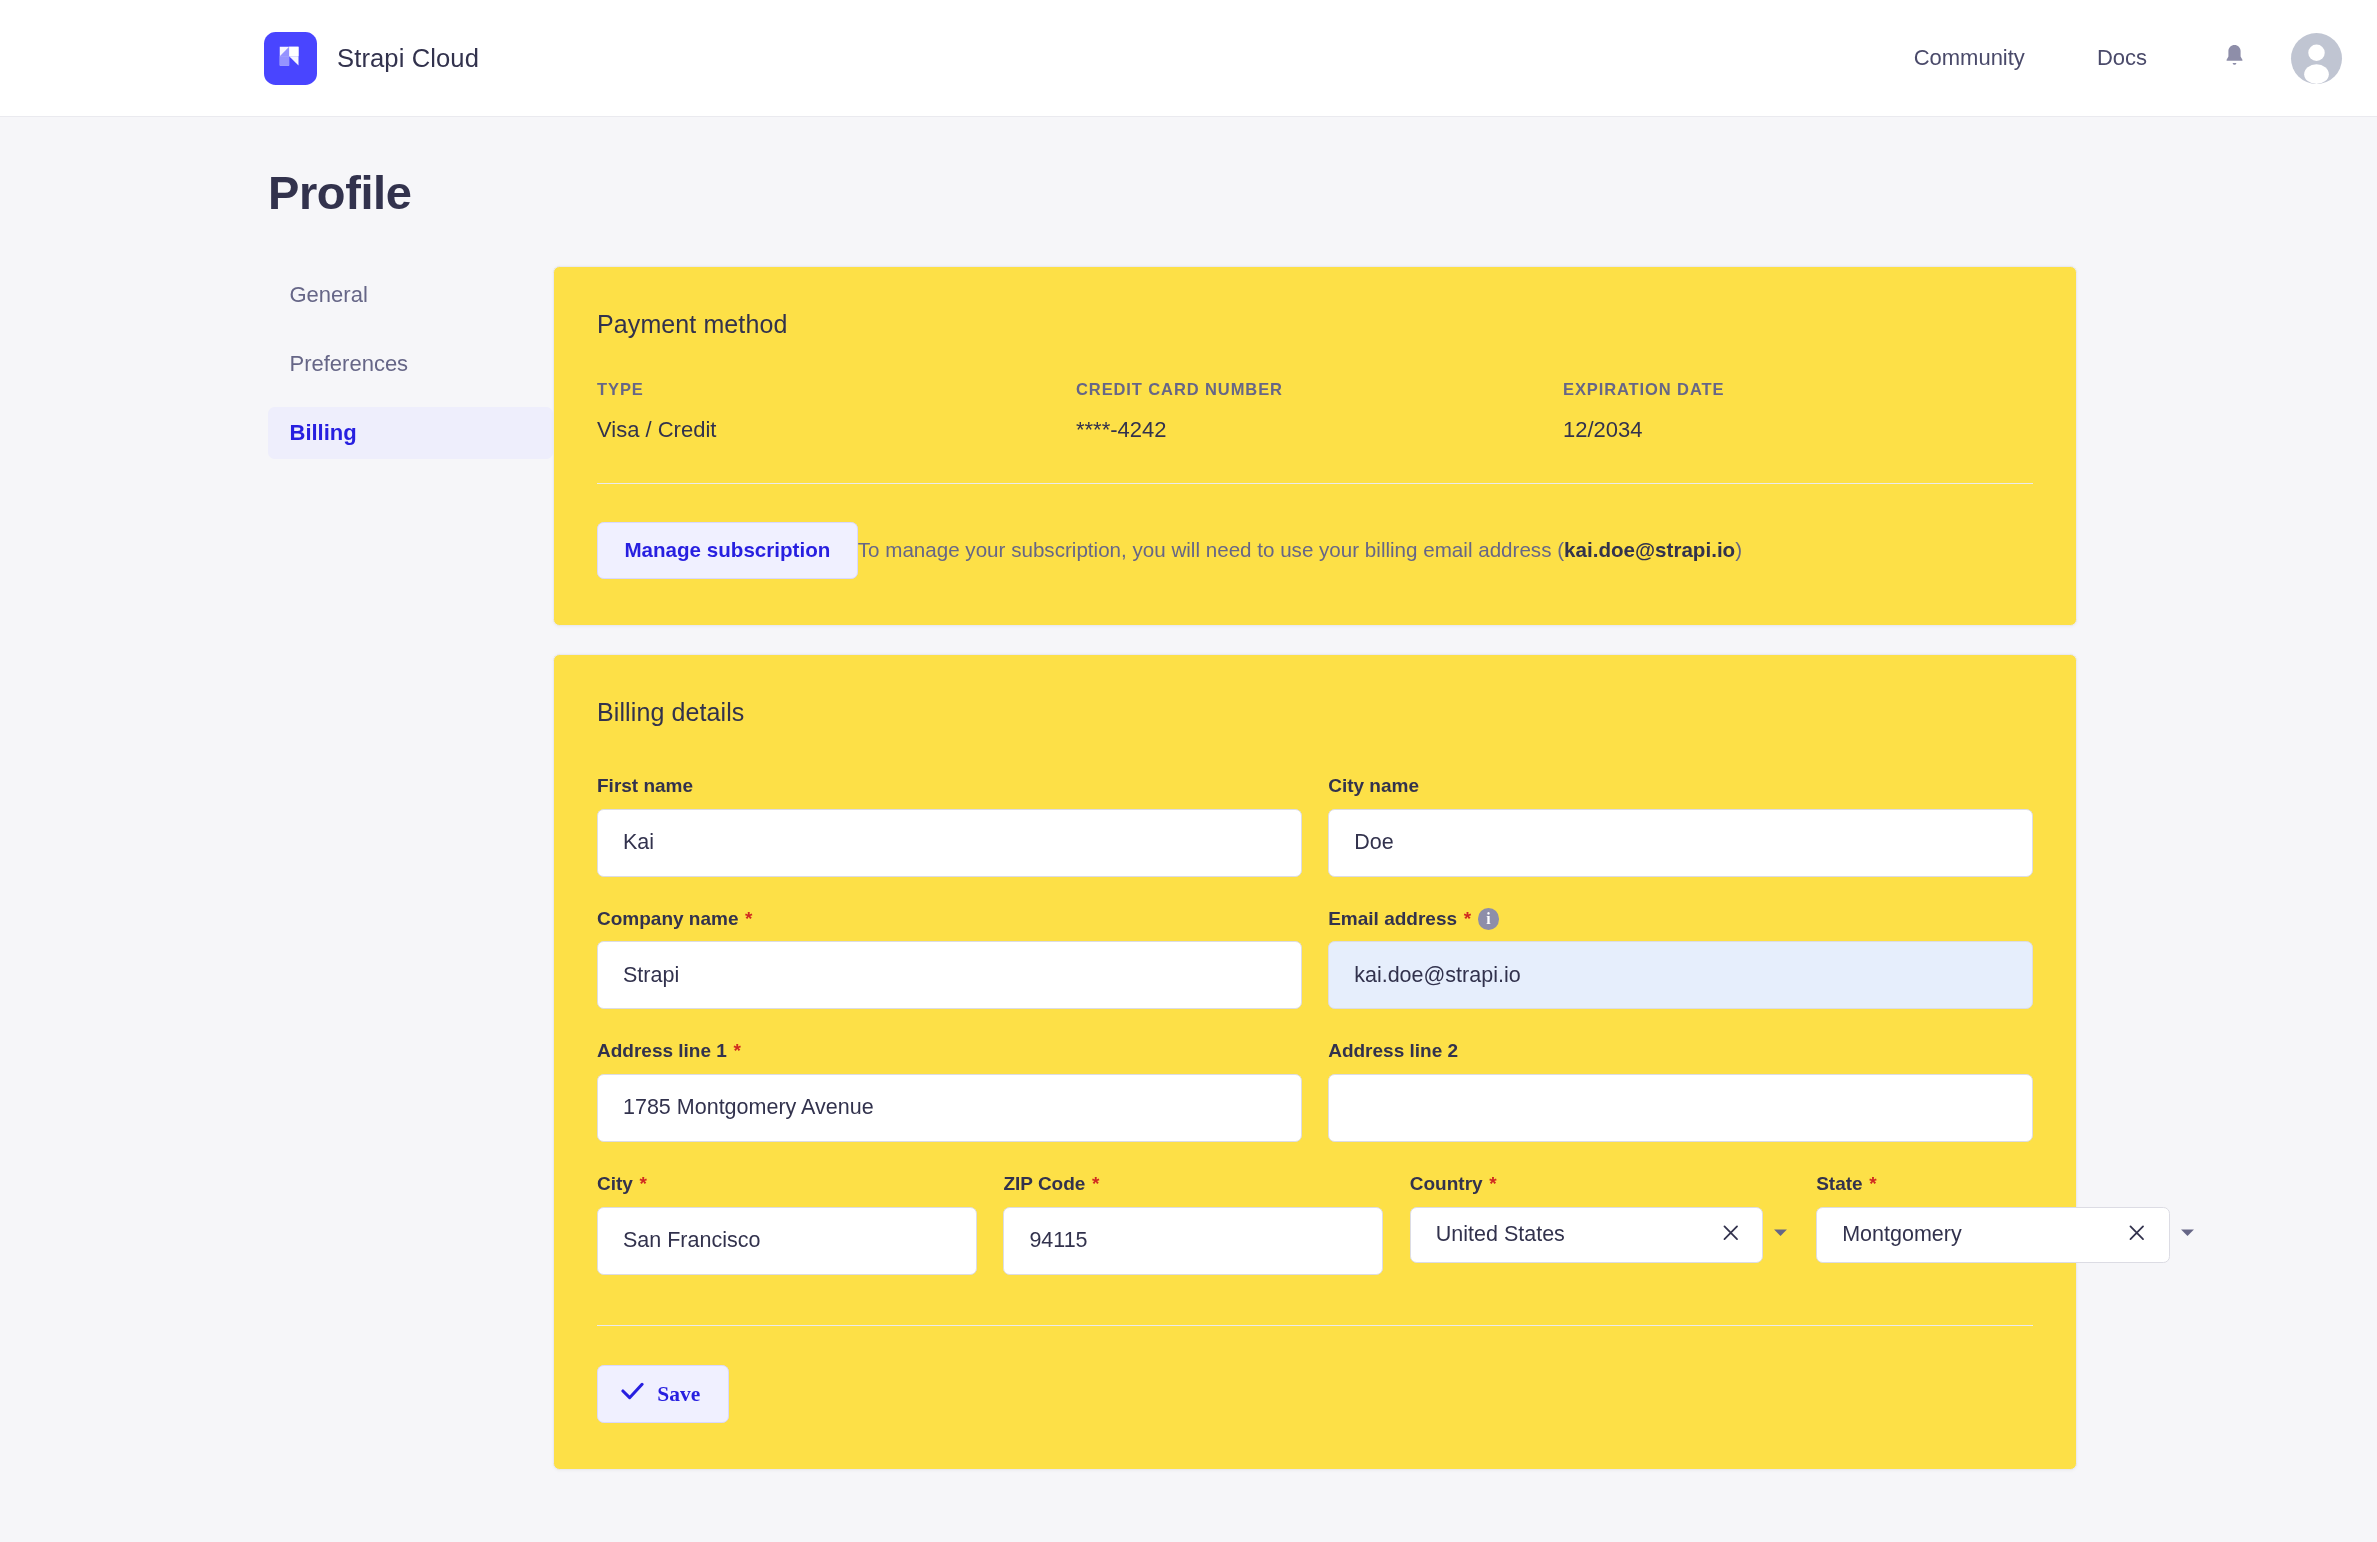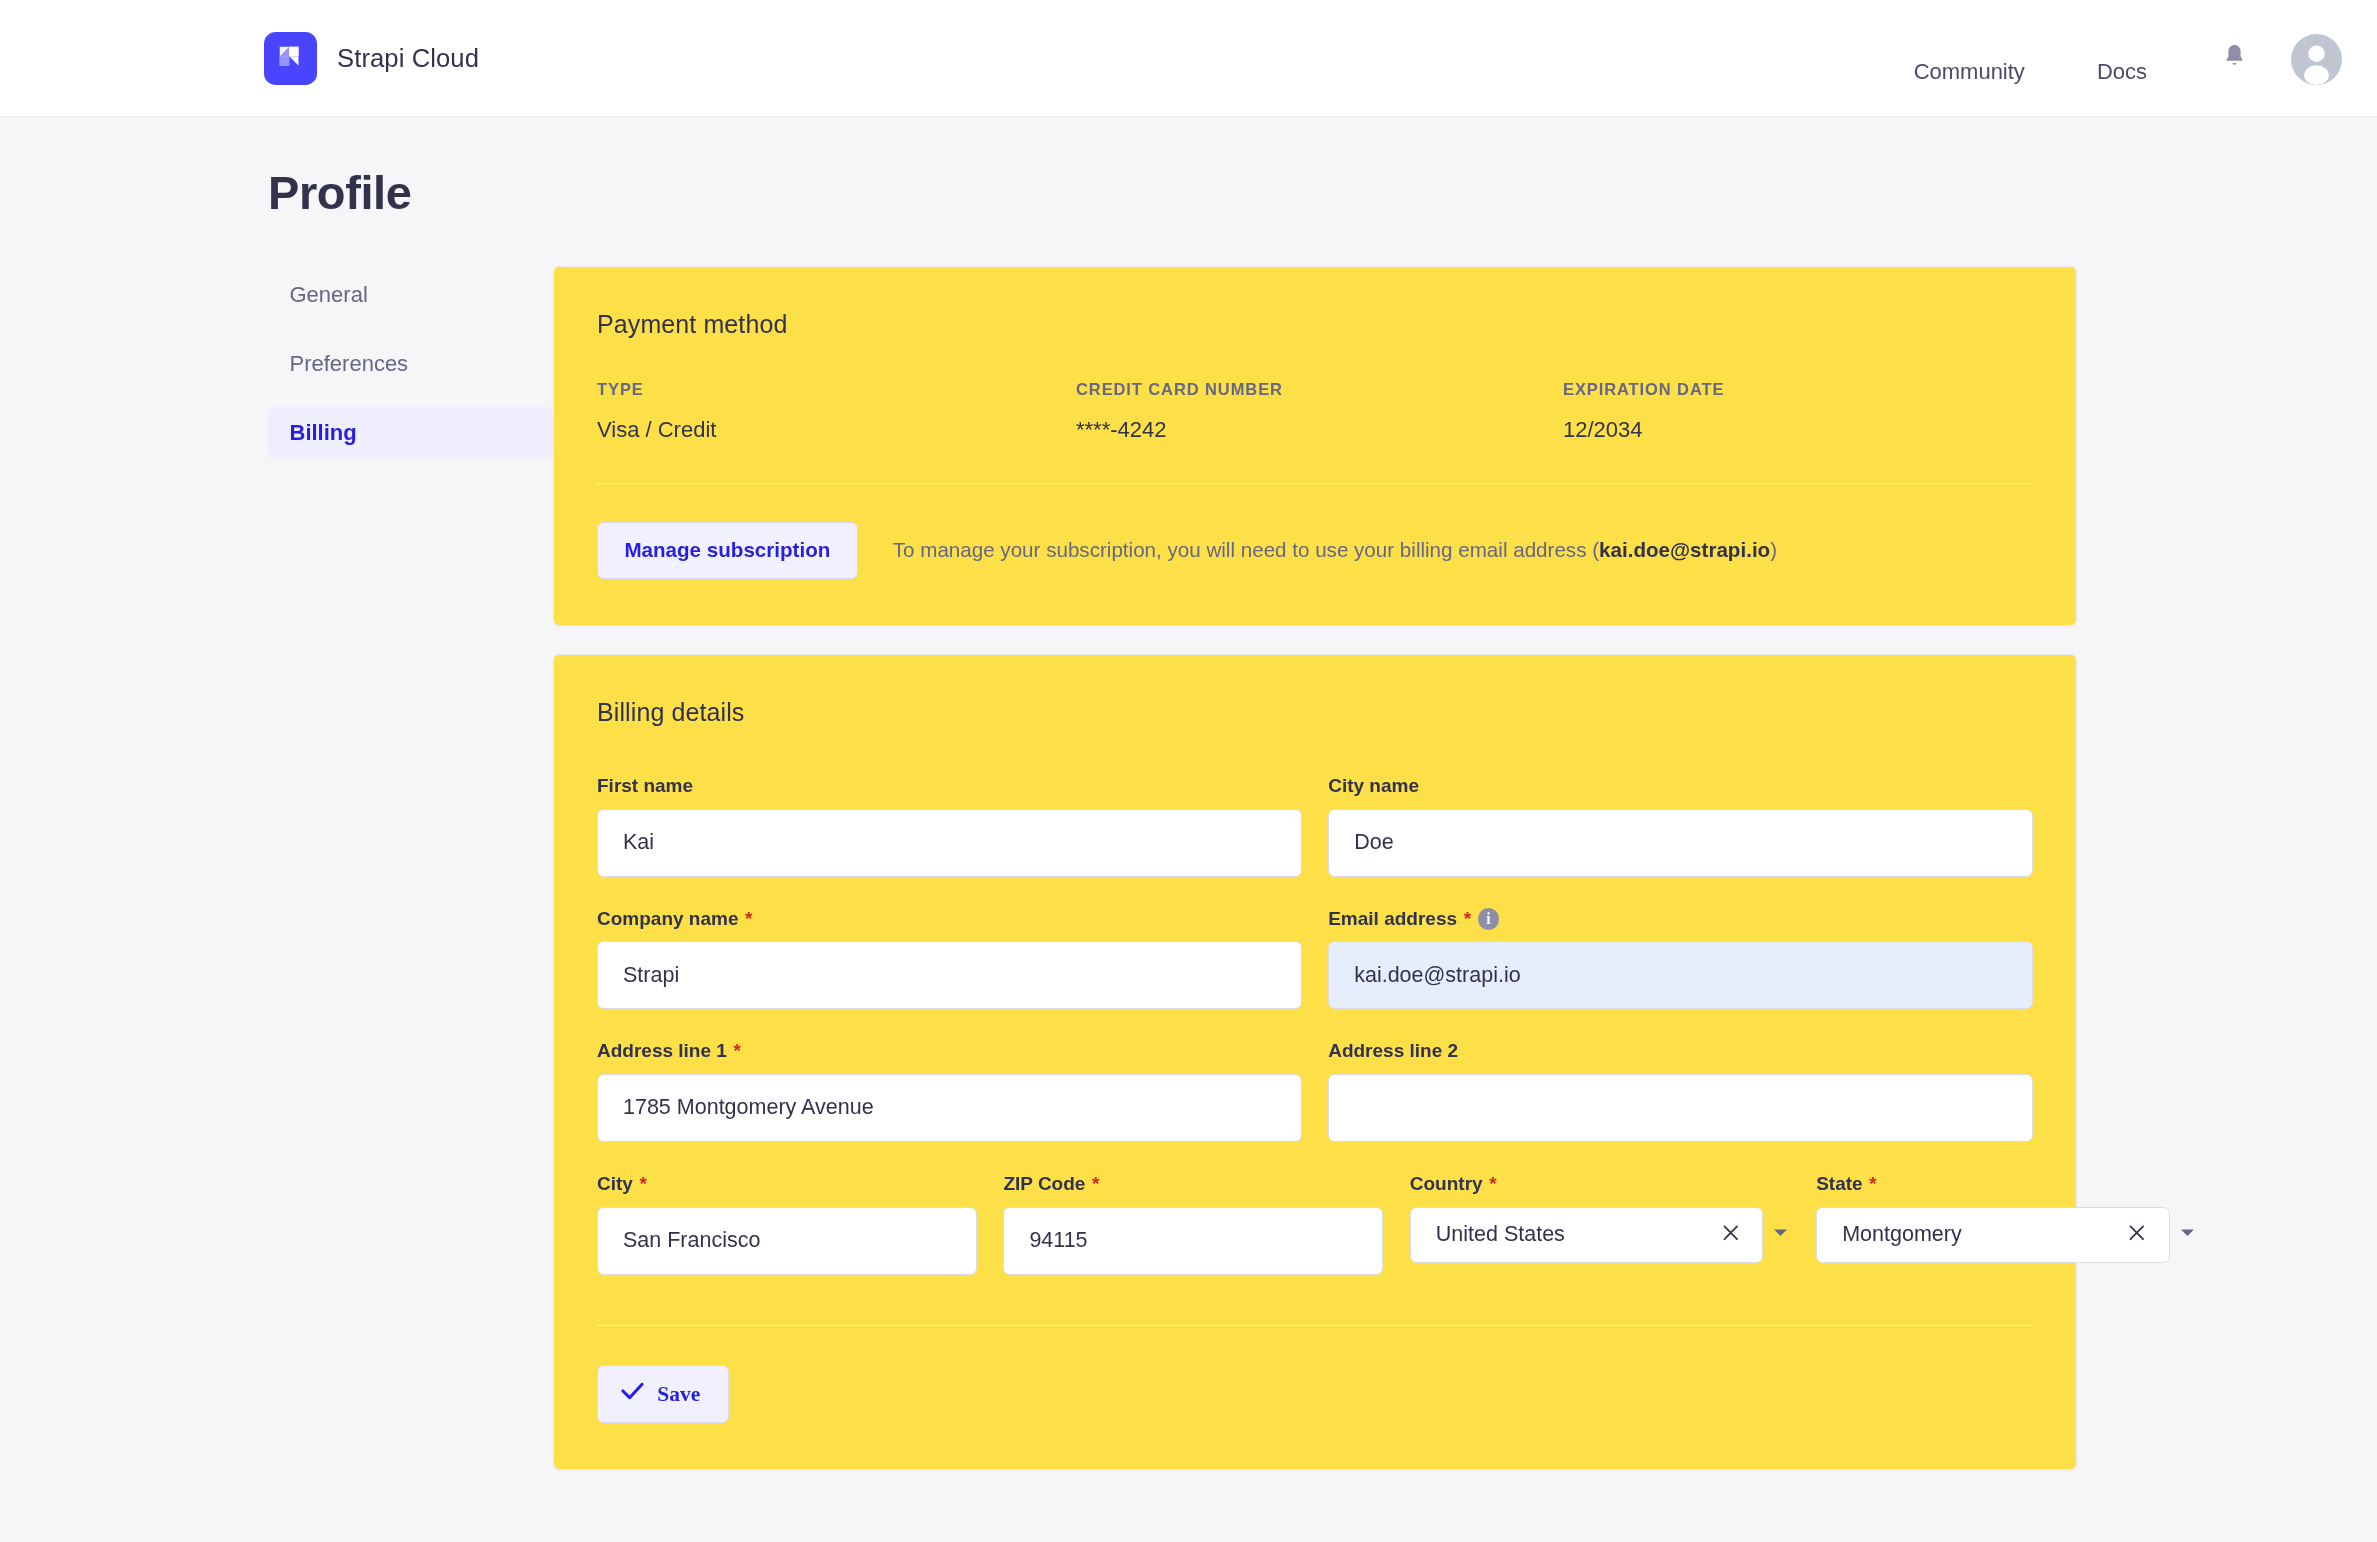--- a/index.html
+++ b/index.html
@@ -29,21 +29,21 @@
   }
   .brand-name {
     font-size: 25.6px;
     color: #32324d;
     font-weight: 400;
     letter-spacing: 0.1px;
   }
   .nav-right {
     margin-left: auto;
     display: flex;
-    align-items: flex-end;
+    align-items: center;
     gap: 0;
   }
   .nav-link {
     font-size: 22px;
     color: #4a4a6a;
     text-decoration: none;
     padding: 0 36px;
     cursor: pointer;
   }
   .bell-btn {
@@ -138,21 +138,20 @@
   }
   .divider {
     height: 0.8px;
     background: #eaeaef;
     margin: 40px 0 0 0;
   }
   .manage-row {
     display: flex;
     align-items: center;
     margin-top: 38px;
-    gap: 35px;
   }
   .btn-secondary {
     background: #f0f0ff;
     border: 0.8px solid #d9d8ff;
     border-radius: 6.6px;
     color: #271fe0;
     font-weight: bold;
     font-size: 20.6px;
     padding: 15.7px 26.4px;
     cursor: pointer;

